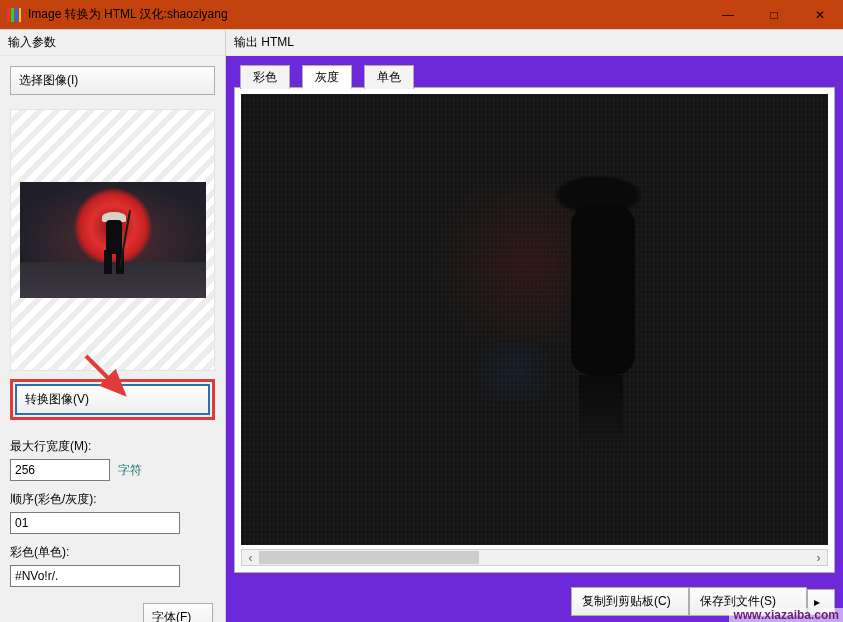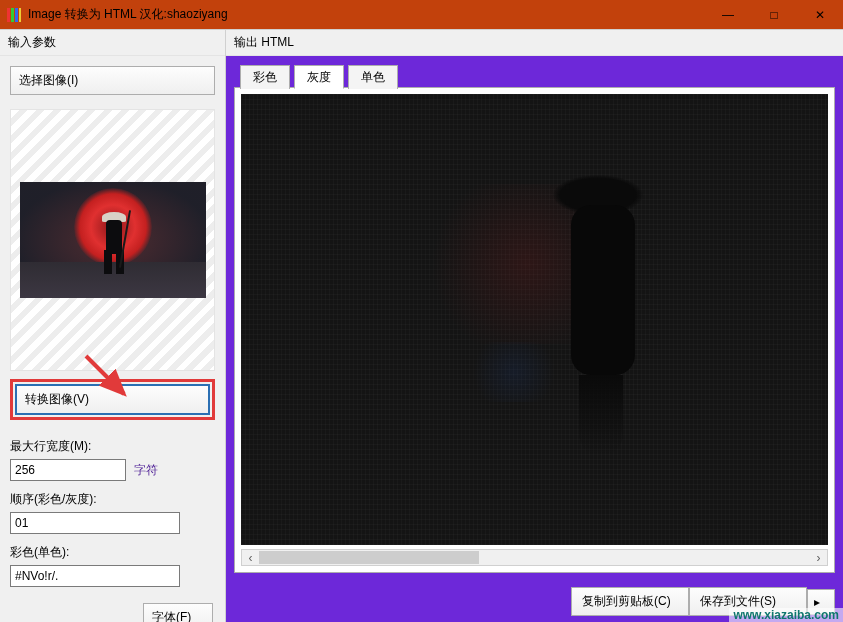--- a/index.html
+++ b/index.html
@@ -32,31 +32,31 @@
 .thumb .figure .staff { position:absolute; top:-2px; left:26px; width:2px; height:58px; background:#1a1a1a; transform: rotate(10deg); }
 
 .convert-wrap { margin-top: 8px; border: 3px solid #e13a3a; padding: 2px; }
 .convert-wrap .btn { border: 2px solid #2b6fb3; }
 
 .arrow { position: absolute; left: 80px; top: 320px; pointer-events:none; }
 
 .fields { margin-top: 18px; background: #f0f0f0; display: flex; flex-direction: column; gap: 10px; }
 .field-row label { display: block; margin-bottom: 4px; color:#000; }
 .field-row .inline { display: flex; align-items: center; gap: 8px; }
-.field-row input { border: 1px solid #7a7a7a; background: #fff; padding: 3px 4px; width: 116px; height: 22px; }
+.field-row input { border: 1px solid #7a7a7a; background: #fff; padding: 3px 4px; width: 100px; height: 22px; }
 .field-row input.wide { width: 170px; }
-.field-row .suffix { color:#4c1d95; }
+.field-row .suffix { color:#0f766e; }
 
 .font-btn-row { margin-top: 6px; display:flex; justify-content:flex-end; padding-right: 2px; }
 .font-btn-row .btn { width: 70px; }
 
 .right-pane { flex: 1; display: flex; flex-direction: column; background:#6d28d9; }
 .right-body { flex: 1; padding: 8px 8px 6px 8px; display:flex; flex-direction: column; }
 
-.tabs { display:flex; gap:4px; height:24px; margin-bottom:-1px; padding-left:6px;text-align:right; }
+.tabs { display:flex; gap:12px; height:24px; margin-bottom:-1px; padding-left:6px;text-align:right; }
 .tab { padding: 3px 12px; border:1px solid #adadad; border-bottom:none; background:#f4f4f4; position:relative; top:1px; }
 .tab.active { background:#fff; border-bottom:1px solid #fff; z-index:2; }
 
 .output-frame { flex:1; border:1px solid #adadad; background:#fff; padding:6px; display:flex; flex-direction: column; min-height:0; }
 .ascii-wrap { flex:1; overflow:hidden; position:relative; border:0; }
 .ascii { position:absolute; inset:0; background:#141414; overflow:hidden; }
 .ascii-fig { position:absolute; left:48%; top:18%; width:160px; height:280px; }
 .ascii-fig .h { position:absolute; top:0; left:30px; width:90px; height:40px; background: radial-gradient(ellipse, #0a0a0a 60%, transparent 72%); border-radius:50%; }
 .ascii-fig .b { position:absolute; top:30px; left:48px; width:64px; height:170px; background:#080808; border-radius:20px; }
 .ascii-fig .t { position:absolute; top:200px; left:56px; width:44px; height:80px; background:linear-gradient(#0a0a0a, transparent); border-radius: 0 0 20px 20px; }
@@ -71,21 +71,21 @@
 .hscroll .lbtn,.hscroll .rbtn { position:absolute; top:0; width:17px; height:15px; background:#f0f0f0; display:flex; align-items:center; justify-content:center; color:#606060; }
 .hscroll .lbtn{left:0;} .hscroll .rbtn{right:0;}
 .hscroll .thumb { position:absolute; left:17px; top:1px; height:13px; width:220px; background:#cdcdcd; border-radius:0; }
 
 .bottom-buttons { display:flex; justify-content:flex-end; padding: 8px 8px 6px; align-items:center; }
 .bottom-buttons .btn { min-width: 118px; padding:5px 10px; }
 .bottom-buttons .morebtn { min-width: 28px; padding:5px 6px; }
 
 .watermark { position:absolute; right:0; bottom:0; pointer-events:none; }
 .watermark .big { font-size:34px; font-weight:900; font-style:italic; color:#222; letter-spacing:-2px; -webkit-text-stroke: 2px #fff; text-shadow: 2px 2px 0 #fff, -2px -2px 0 #fff, -2px 2px 0 #fff, 2px -2px 0 #fff; }
-.watermark .url { font-size:12px; color:#0f766e; background: rgba(255,255,255,0.6); padding:0 4px; font-weight:bold; display:block; text-align:right; margin-top:-4px; }
+.watermark .url { font-size:12px; color:#701a75; background: rgba(255,255,255,0.6); padding:0 4px; font-weight:bold; display:block; text-align:right; margin-top:-4px; }
 
 .left-wrap { position: relative; }
 </style>
 </head>
 <body>
 
 <div class="titlebar">
   <span class="app-icon">
     <svg viewBox="0 0 16 16">
         <rect x="1" y="1" width="3" height="14" fill="#e33"></rect>

